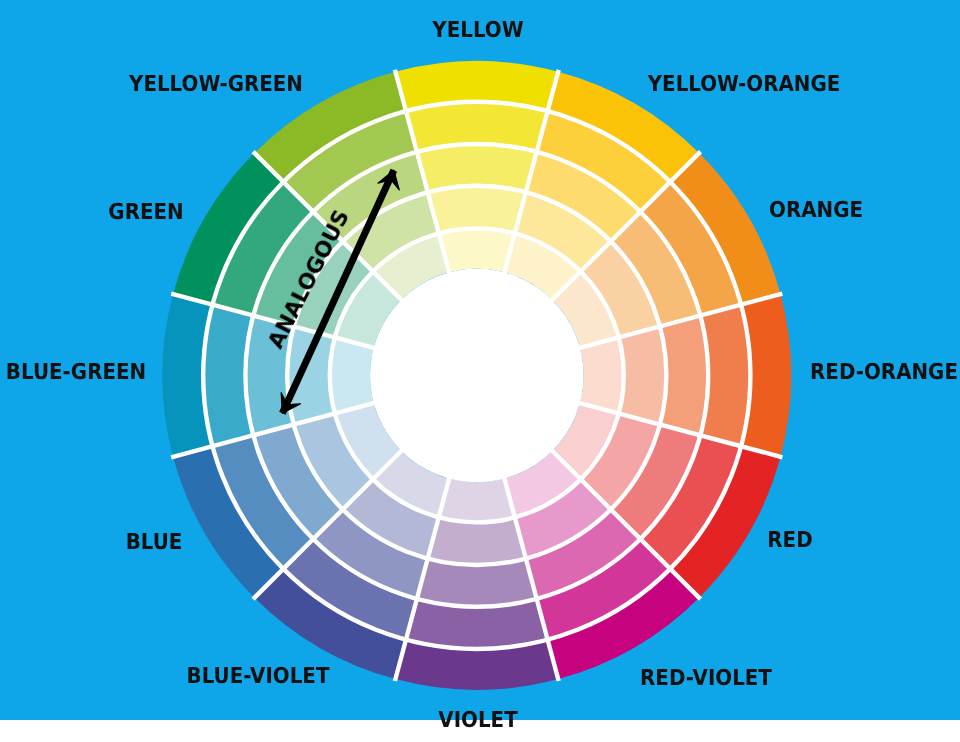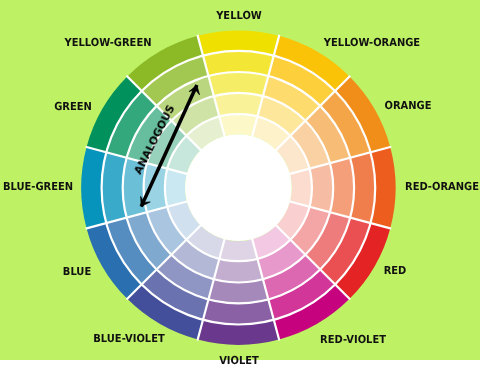--- a/index.html
+++ b/index.html
@@ -1,21 +1,21 @@
 <!DOCTYPE html>
 <html><head>
 <meta charset="utf-8">
 <title>Color Wheel</title>
 <style>
   html,body{margin:0;padding:0;background:#fff;}
   body{width:480px;height:371px;overflow:hidden;
        font-family:"DejaVu Sans",sans-serif;
        text-rendering:geometricPrecision;
        -webkit-font-smoothing:antialiased;}
-  #stage{position:relative;width:480px;height:360px;background:#bef264;}
+  #stage{position:relative;width:480px;height:360px;background:#0ea5e9;}
   #wheel-svg{position:absolute;left:0;top:0;transform:translateZ(0);}
   .anno-text{position:absolute;font-weight:bold;color:#000;
           font-family:"DejaVu Sans",sans-serif;white-space:nowrap;line-height:1;
           transform-origin:0 0;}
   .wheel-label{position:absolute;font-weight:bold;font-size:11px;color:#111111;
           font-family:"DejaVu Sans",sans-serif;
           white-space:nowrap;line-height:1;
           -webkit-font-smoothing:antialiased;
           transform:translate(-50%,-50%) scaleX(0.902) translateZ(0);}
 </style>

